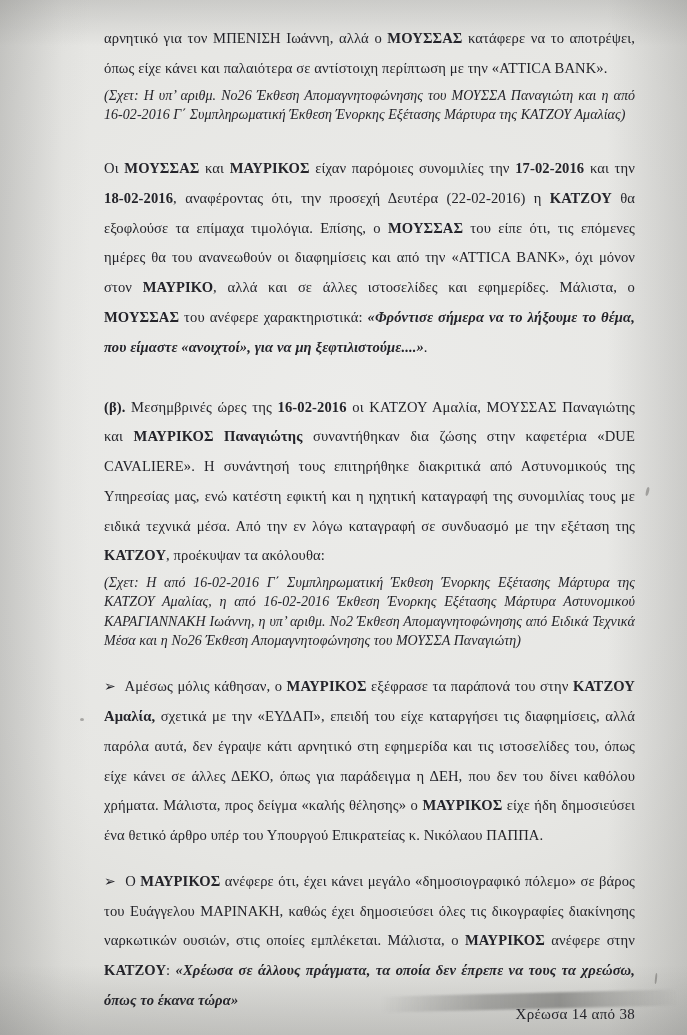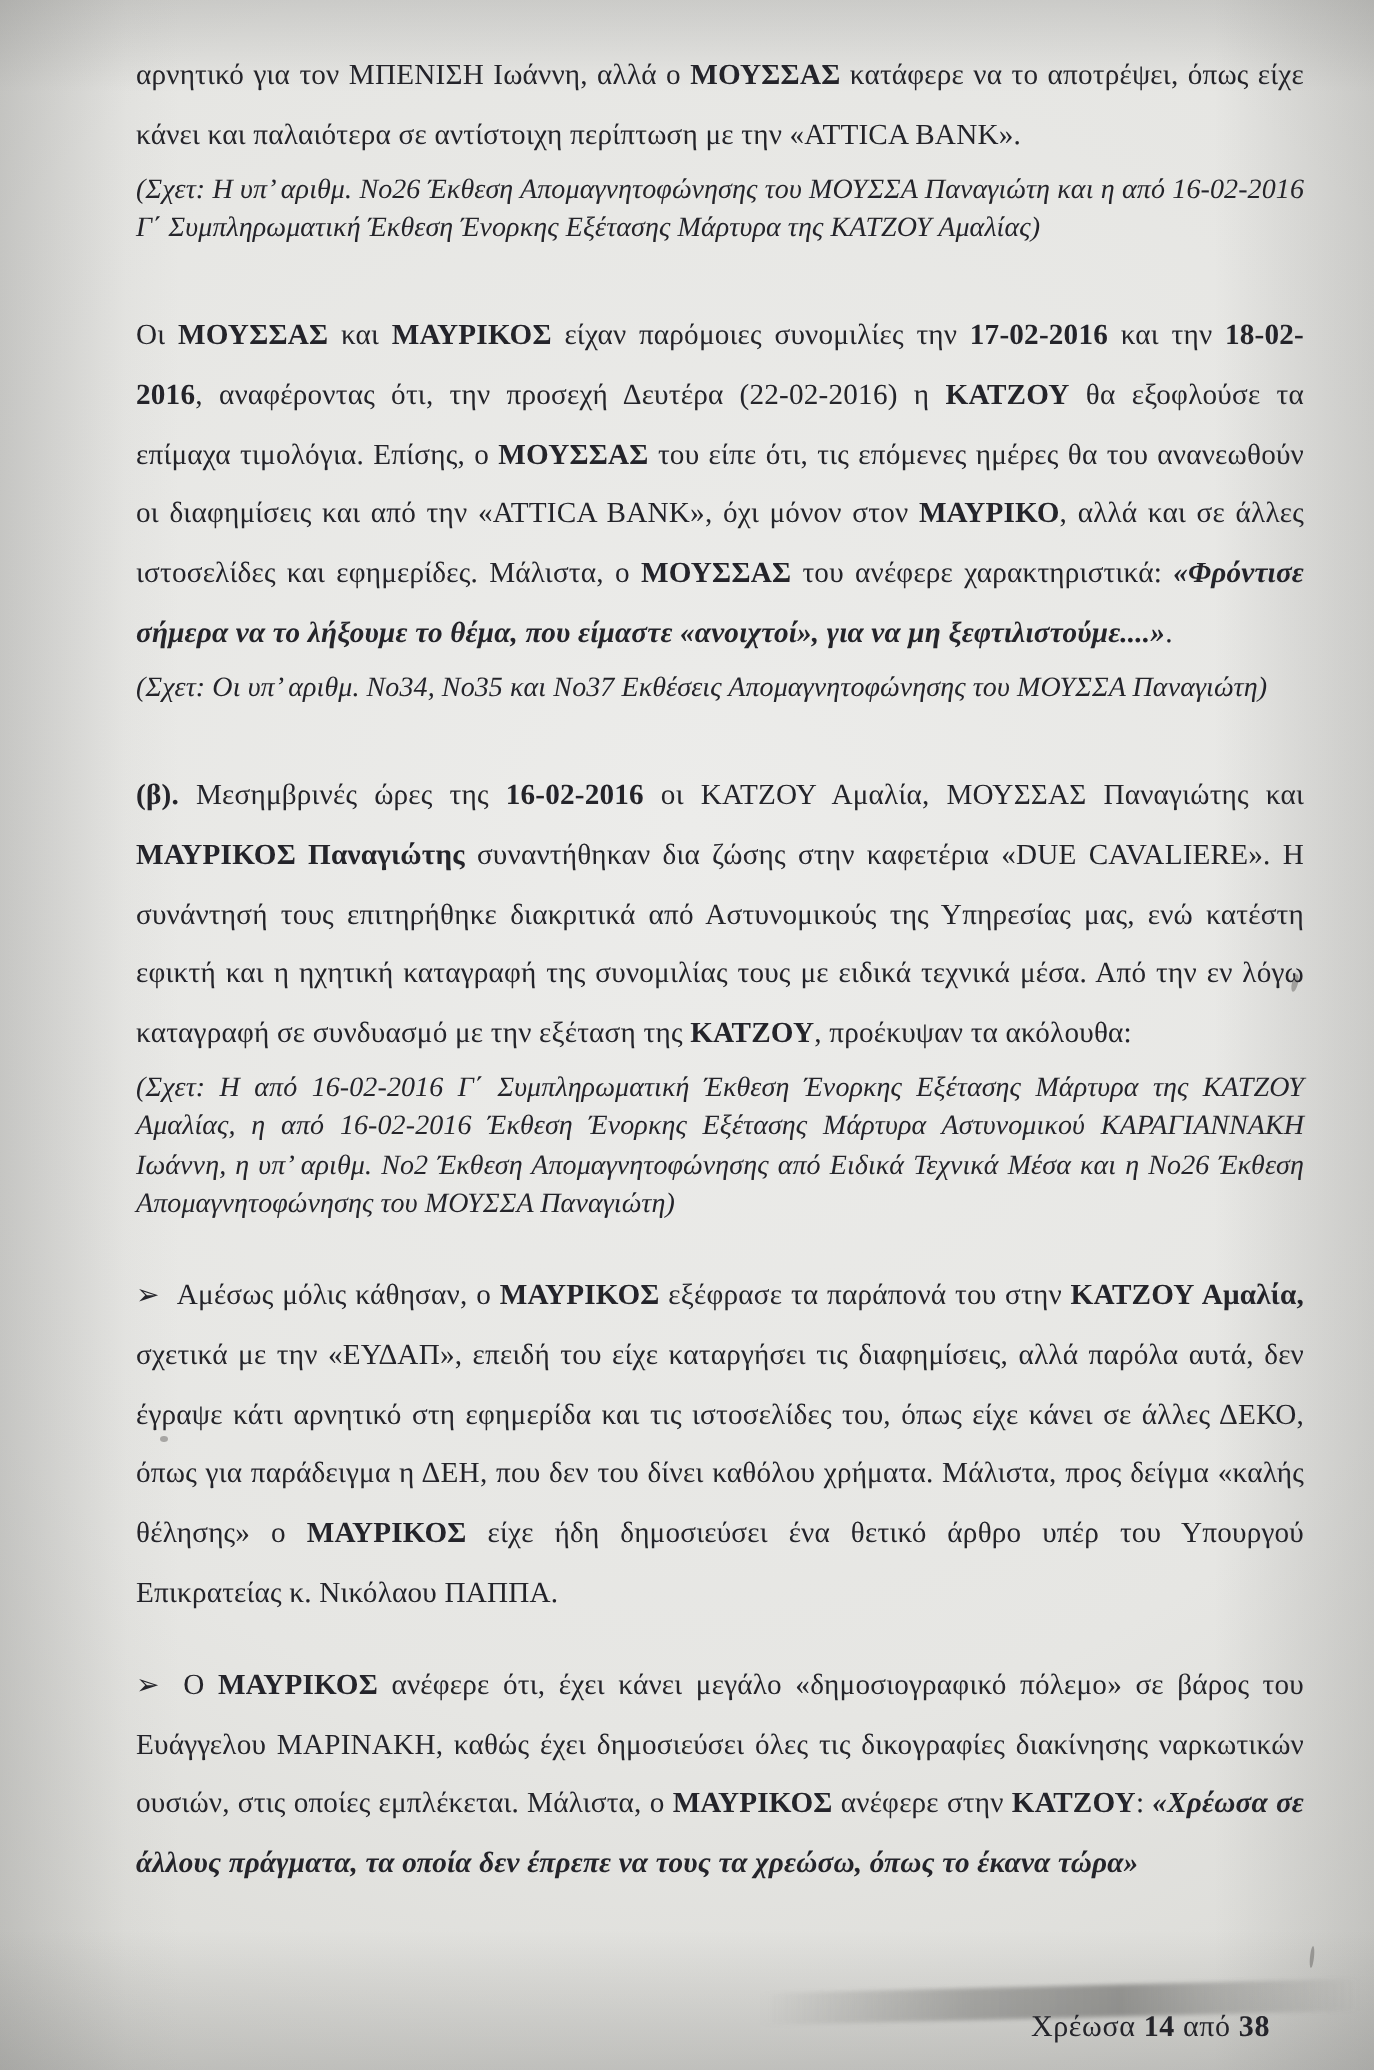--- a/index.html
+++ b/index.html
@@ -50,21 +50,22 @@
   .speck {
     position: absolute;
     background: rgba(90,88,86,0.45);
     border-radius: 50%;
     pointer-events: none;
   }
 
   .content {
     position: relative;
     z-index: 2;
-    padding: 24px 35px 0 68px;
+    padding: 24px 52px 0 68px;
+    margin-left: 36px;
   }
 
   p.body {
     margin: 0;
     font-size: 14.6px;
     line-height: 2.04;
     text-align: justify;
     text-justify: inter-word;
     letter-spacing: 0.1px;
   }
@@ -92,21 +93,21 @@
   }
   .footer {
     position: absolute;
     right: 52px;
     bottom: 12px;
     z-index: 3;
     font-size: 15px;
     font-family: "Liberation Serif", "DejaVu Serif", serif;
     letter-spacing: 0.3px;
   }
-  .footer b { font-weight: bold; }
+  .footer b { font-weight: normal; }
 </style>
 </head>
 <body>
 
 <div class="page">
 
   <div class="shade-top"></div>
   <div class="shade-left"></div>
   <div class="shade-right"></div>
   <div class="shade-bottom"></div>
@@ -118,21 +119,20 @@
   <div class="content">
 
     <p class="body"><span>αρνητικό για τον ΜΠΕΝΙΣΗ Ιωάννη, αλλά ο </span><b>ΜΟΥΣΣΑΣ</b><span> κατάφερε να το αποτρέψει, όπως είχε κάνει και παλαιότερα σε αντίστοιχη περίπτωση με την «ATTICA BANK».</span></p>
 
     <p class="cite">(Σχετ: Η υπ’ αριθμ. Νο26 Έκθεση Απομαγνητοφώνησης του ΜΟΥΣΣΑ Παναγιώτη και η από 16-02-2016 Γ΄ Συμπληρωματική Έκθεση Ένορκης Εξέτασης Μάρτυρα της ΚΑΤΖΟΥ Αμαλίας)</p>
 
     <div class="gap-lg"></div>
 
     <p class="body"><span>Οι </span><b>ΜΟΥΣΣΑΣ</b><span> και </span><b>ΜΑΥΡΙΚΟΣ</b><span> είχαν παρόμοιες συνομιλίες την </span><b>17-02-2016</b><span> και την </span><b>18-02-2016</b><span>, αναφέροντας ότι, την προσεχή Δευτέρα (22-02-2016) η </span><b>ΚΑΤΖΟΥ</b><span> θα εξοφλούσε τα επίμαχα τιμολόγια. Επίσης, ο </span><b>ΜΟΥΣΣΑΣ</b><span> του είπε ότι, τις επόμενες ημέρες θα του ανανεωθούν οι διαφημίσεις και από την «ATTICA BANK», όχι μόνον στον </span><b>ΜΑΥΡΙΚΟ</b><span>, αλλά και σε άλλες ιστοσελίδες και εφημερίδες. Μάλιστα, ο </span><b>ΜΟΥΣΣΑΣ</b><span> του ανέφερε χαρακτηριστικά: </span><span class="quote">«Φρόντισε σήμερα να το λήξουμε το θέμα, που είμαστε «ανοιχτοί», για να μη ξεφτιλιστούμε....»</span><span>.</span></p>
 
-    <p class="cite">(Σχετ: Οι υπ’ αριθμ. Νο34, Νο35 και Νο37 Εκθέσεις Απομαγνητοφώνησης του ΜΟΥΣΣΑ Παναγιώτη)</p>
 
     <div class="gap-lg"></div>
 
     <p class="body"><b>(β).</b><span> Μεσημβρινές ώρες της </span><b>16-02-2016</b><span> οι ΚΑΤΖΟΥ Αμαλία, ΜΟΥΣΣΑΣ Παναγιώτης και </span><b>ΜΑΥΡΙΚΟΣ Παναγιώτης</b><span> συναντήθηκαν δια ζώσης στην καφετέρια «DUE CAVALIERE». Η συνάντησή τους επιτηρήθηκε διακριτικά από Αστυνομικούς της Υπηρεσίας μας, ενώ κατέστη εφικτή και η ηχητική καταγραφή της συνομιλίας τους με ειδικά τεχνικά μέσα. Από την εν λόγω καταγραφή σε συνδυασμό με την εξέταση της </span><b>ΚΑΤΖΟΥ</b><span>, προέκυψαν τα ακόλουθα:</span></p>
 
     <p class="cite">(Σχετ: Η από 16-02-2016 Γ΄ Συμπληρωματική Έκθεση Ένορκης Εξέτασης Μάρτυρα της ΚΑΤΖΟΥ Αμαλίας, η από 16-02-2016 Έκθεση Ένορκης Εξέτασης Μάρτυρα Αστυνομικού ΚΑΡΑΓΙΑΝΝΑΚΗ Ιωάννη,  η υπ’ αριθμ. Νο2 Έκθεση Απομαγνητοφώνησης από Ειδικά Τεχνικά Μέσα και η Νο26 Έκθεση Απομαγνητοφώνησης του ΜΟΥΣΣΑ Παναγιώτη)</p>
 
     <div class="gap-md"></div>
 
     <p class="body"><span class="bullet">➢</span><span> Αμέσως μόλις κάθησαν, ο </span><b>ΜΑΥΡΙΚΟΣ</b><span> εξέφρασε τα παράπονά του στην </span><b>ΚΑΤΖΟΥ Αμαλία,</b><span> σχετικά με την «ΕΥΔΑΠ», επειδή του είχε καταργήσει τις διαφημίσεις, αλλά παρόλα αυτά, δεν έγραψε κάτι αρνητικό στη εφημερίδα και τις ιστοσελίδες του, όπως είχε κάνει σε άλλες ΔΕΚΟ, όπως για παράδειγμα η ΔΕΗ, που δεν του δίνει καθόλου χρήματα. Μάλιστα, προς δείγμα «καλής θέλησης» ο </span><b>ΜΑΥΡΙΚΟΣ</b><span> είχε ήδη δημοσιεύσει ένα θετικό άρθρο υπέρ του Υπουργού Επικρατείας κ. Νικόλαου ΠΑΠΠΑ.</span></p>

